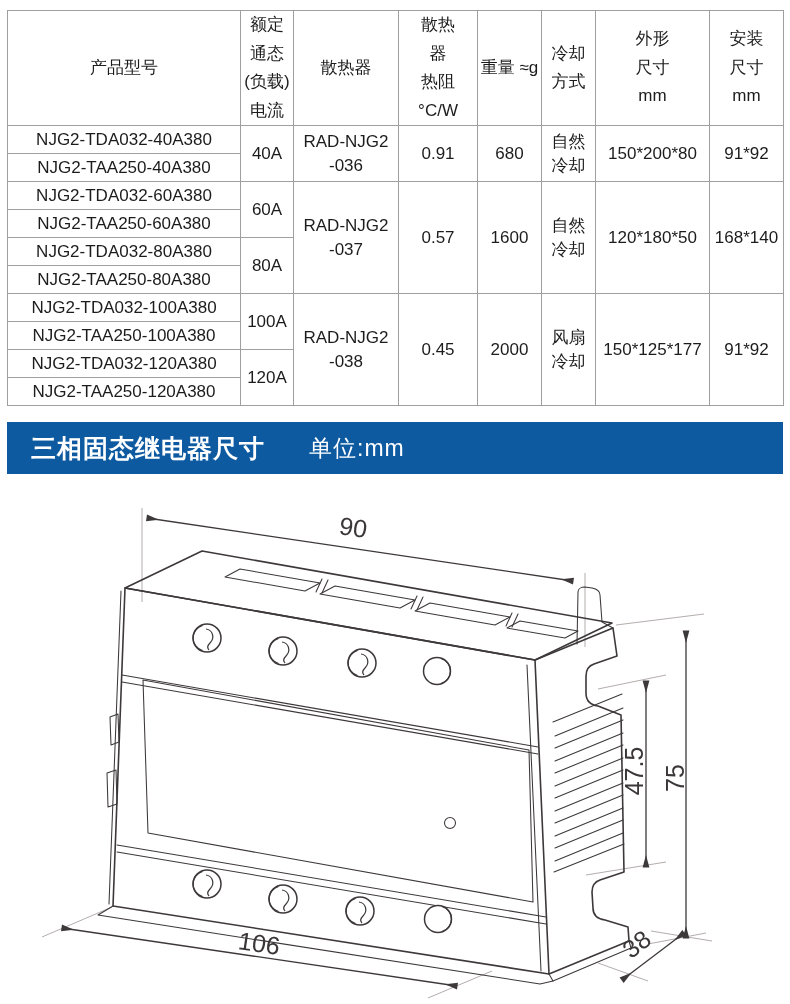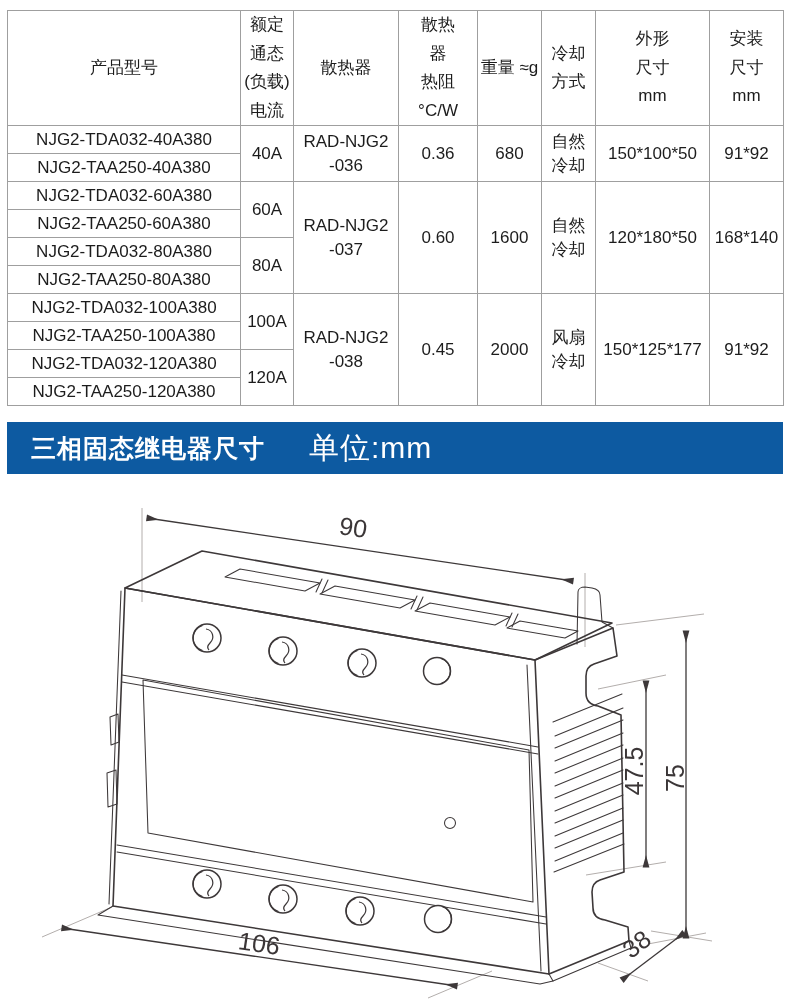--- a/index.html
+++ b/index.html
@@ -9,21 +9,21 @@
   table.spec{border-collapse:collapse;table-layout:fixed;width:776px;margin:10px 0 0 7px;}
   table.spec th,table.spec td{
       border:1px solid #9f9f9f;text-align:center;vertical-align:middle;
       color:#1c1c1c;white-space:pre-line;padding:0;overflow:hidden;}
   table.spec th{font-weight:400;font-size:17px;line-height:1.68;height:114px;}
   table.spec td{font-size:17px;line-height:1.4;height:27px;}
   tr.sub td{border-top-color:#d8d8d8;}
   
   .bar{height:52px;margin:16px 7px 0 7px;background:#0d5aa1;display:flex;align-items:center;color:#fff;}
   .bar .title{font-size:25px;font-weight:bold;margin-left:24px;letter-spacing:1px;}
-  .bar .unit{font-size:30px;margin-left:44px;letter-spacing:1px;}
+  .bar .unit{font-size:23px;margin-left:44px;letter-spacing:1px;}
   
   .draw{position:relative;height:531px;}
   .draw svg{display:block;}
   .o{fill:none;stroke:#3d3839;stroke-width:1.6;stroke-linejoin:round;stroke-linecap:round;}
   .i{fill:none;stroke:#3d3839;stroke-width:1.05;stroke-linejoin:round;stroke-linecap:round;}
   .ext{fill:none;stroke:#b3aeac;stroke-width:1;}
   .dim{fill:none;stroke:#3d3839;stroke-width:1.3;}
   .dimlabel{font-family:"Liberation Sans","DejaVu Sans",sans-serif;font-size:25px;fill:#3b3637;}
 </style>
 </head>
@@ -62,36 +62,36 @@
 mm</th>
       <th>安装
 尺寸
 mm</th>
     </tr>
     <tr>
       <td>NJG2-TDA032-40A380</td>
       <td rowspan="2">40A</td>
       <td rowspan="2">RAD-NJG2
 -036</td>
-      <td rowspan="2">0.36</td>
+      <td rowspan="2">0.91</td>
       <td rowspan="2">680</td>
       <td rowspan="2">自然
 冷却</td>
-      <td rowspan="2">150*100*50</td>
+      <td rowspan="2">150*200*80</td>
       <td rowspan="2">91*92</td>
     </tr>
     <tr class="sub">
       <td>NJG2-TAA250-40A380</td>
     </tr>
     <tr>
       <td>NJG2-TDA032-60A380</td>
       <td rowspan="2">60A</td>
       <td rowspan="4">RAD-NJG2
 -037</td>
-      <td rowspan="4">0.60</td>
+      <td rowspan="4">0.57</td>
       <td rowspan="4">1600</td>
       <td rowspan="4">自然
 冷却</td>
       <td rowspan="4">120*180*50</td>
       <td rowspan="4">168*140</td>
     </tr>
     <tr class="sub">
       <td>NJG2-TAA250-60A380</td>
     </tr>
     <tr>

